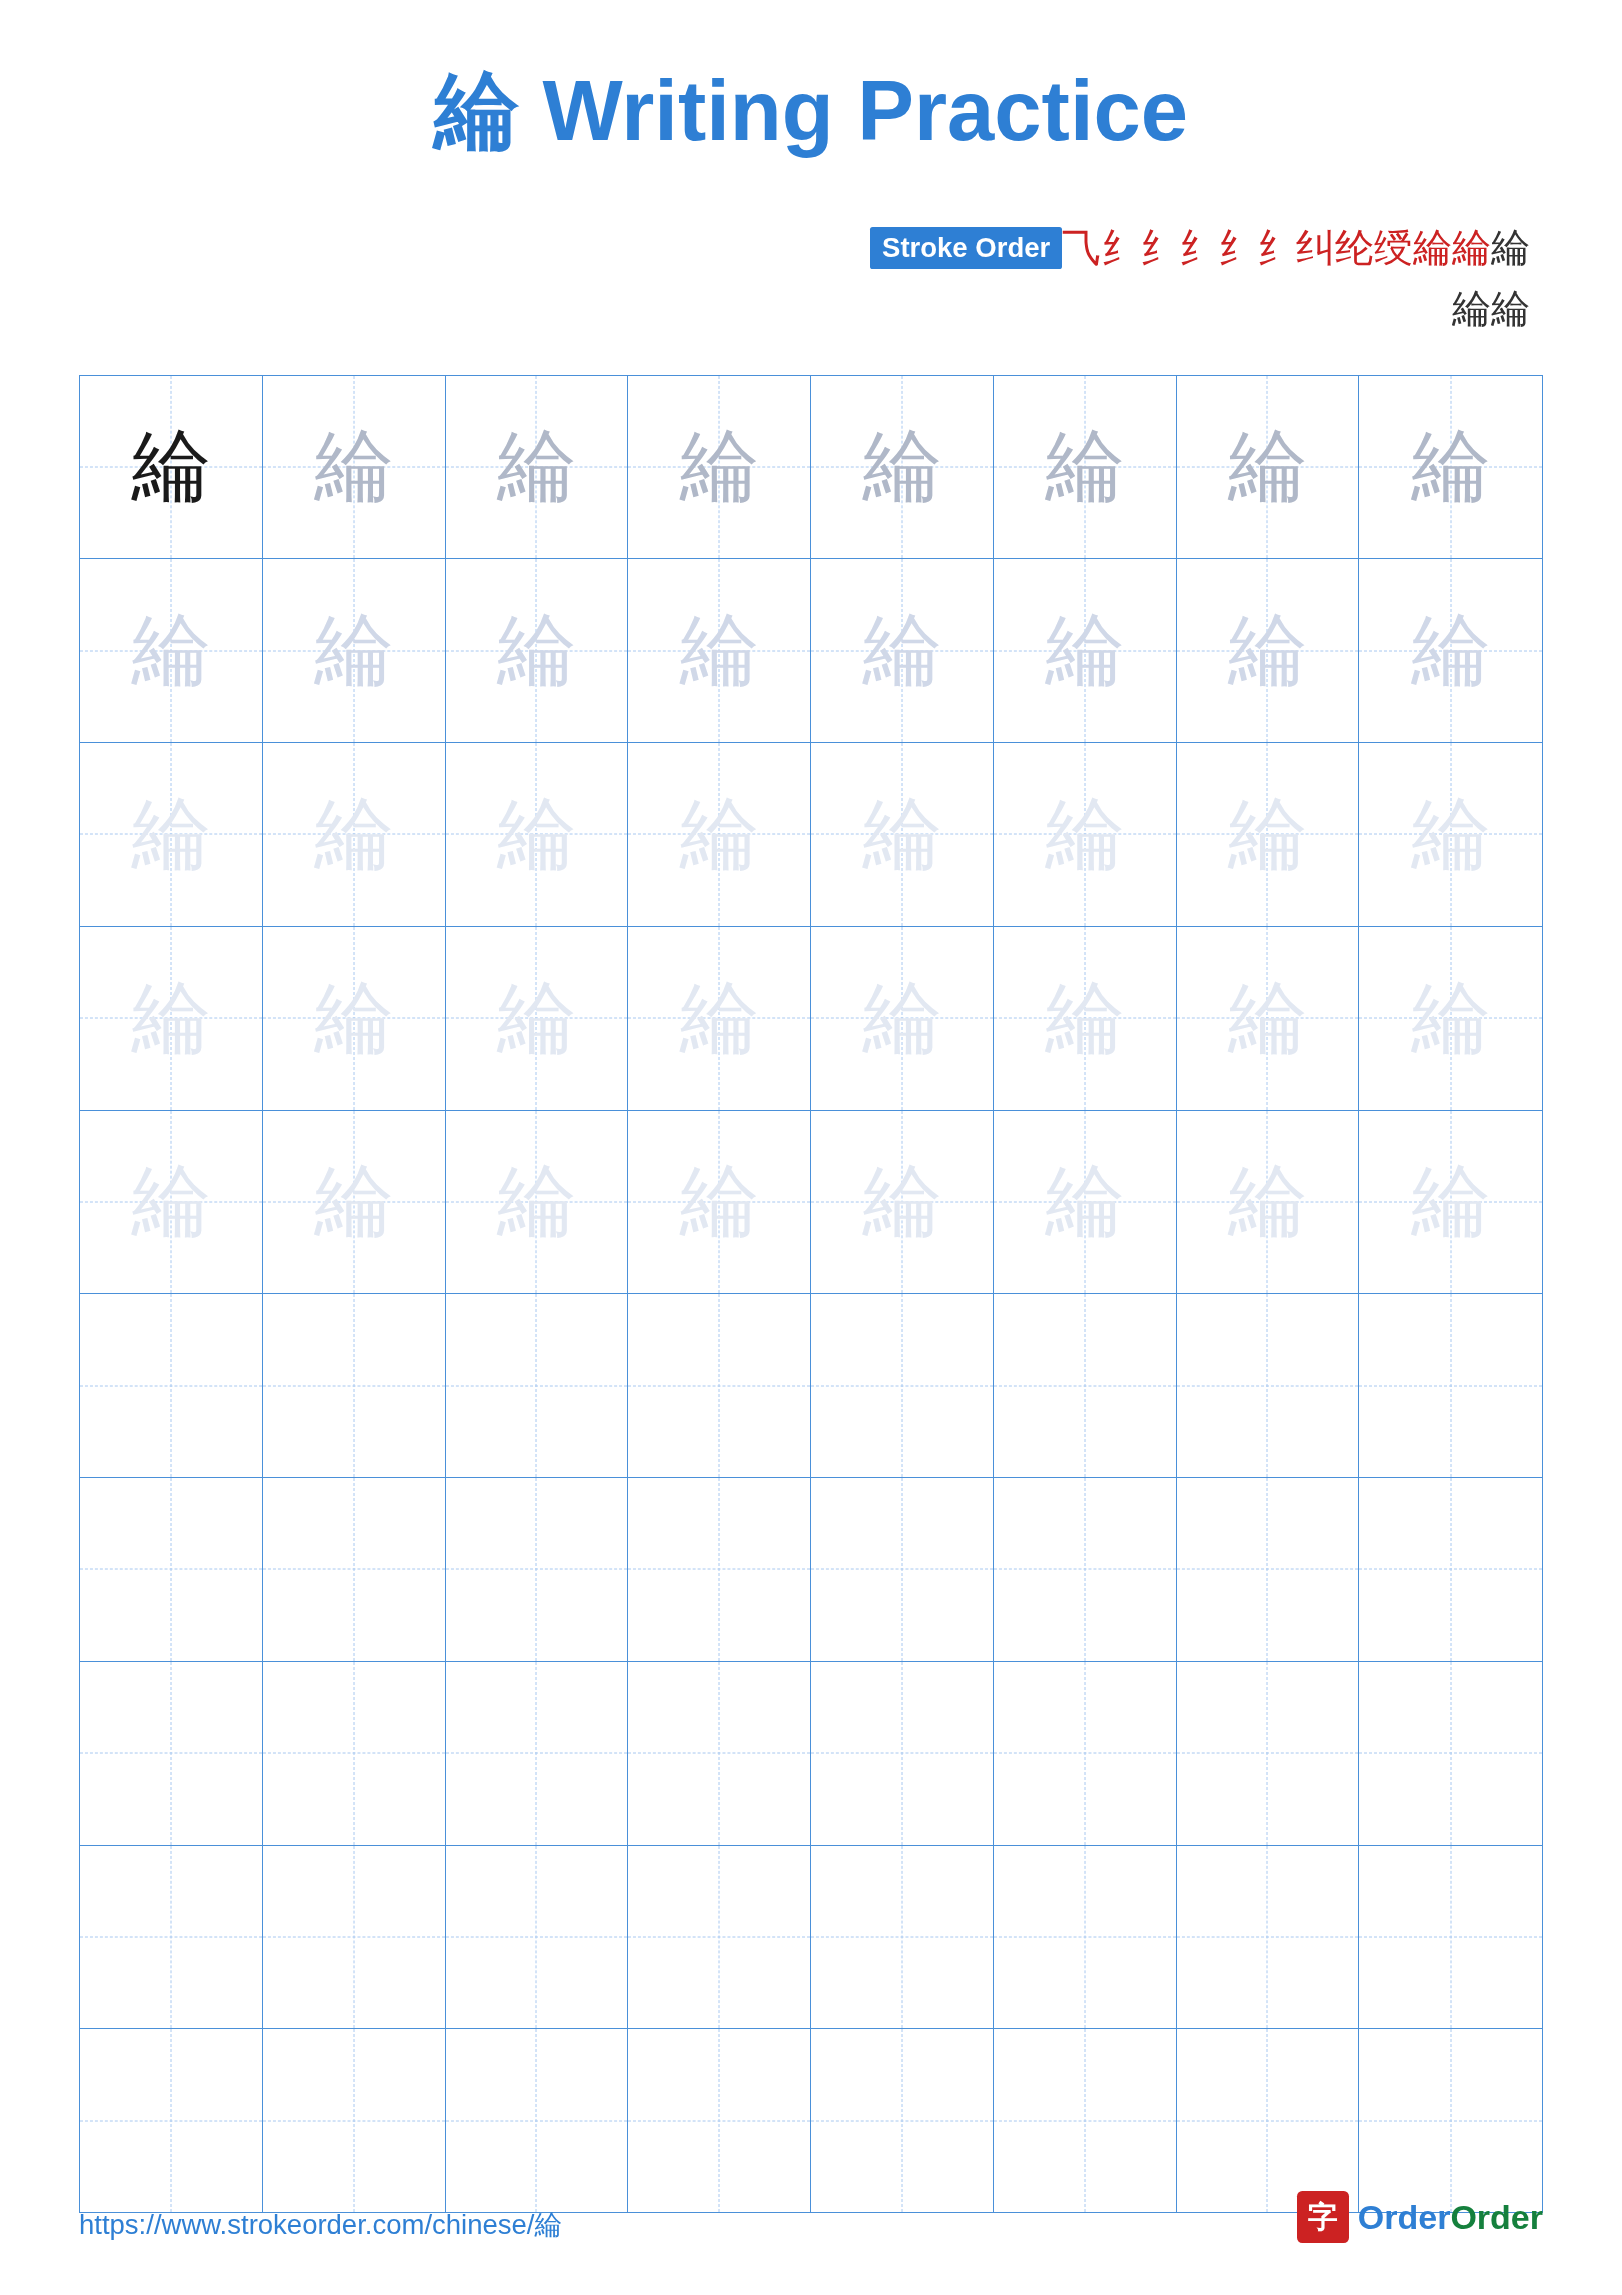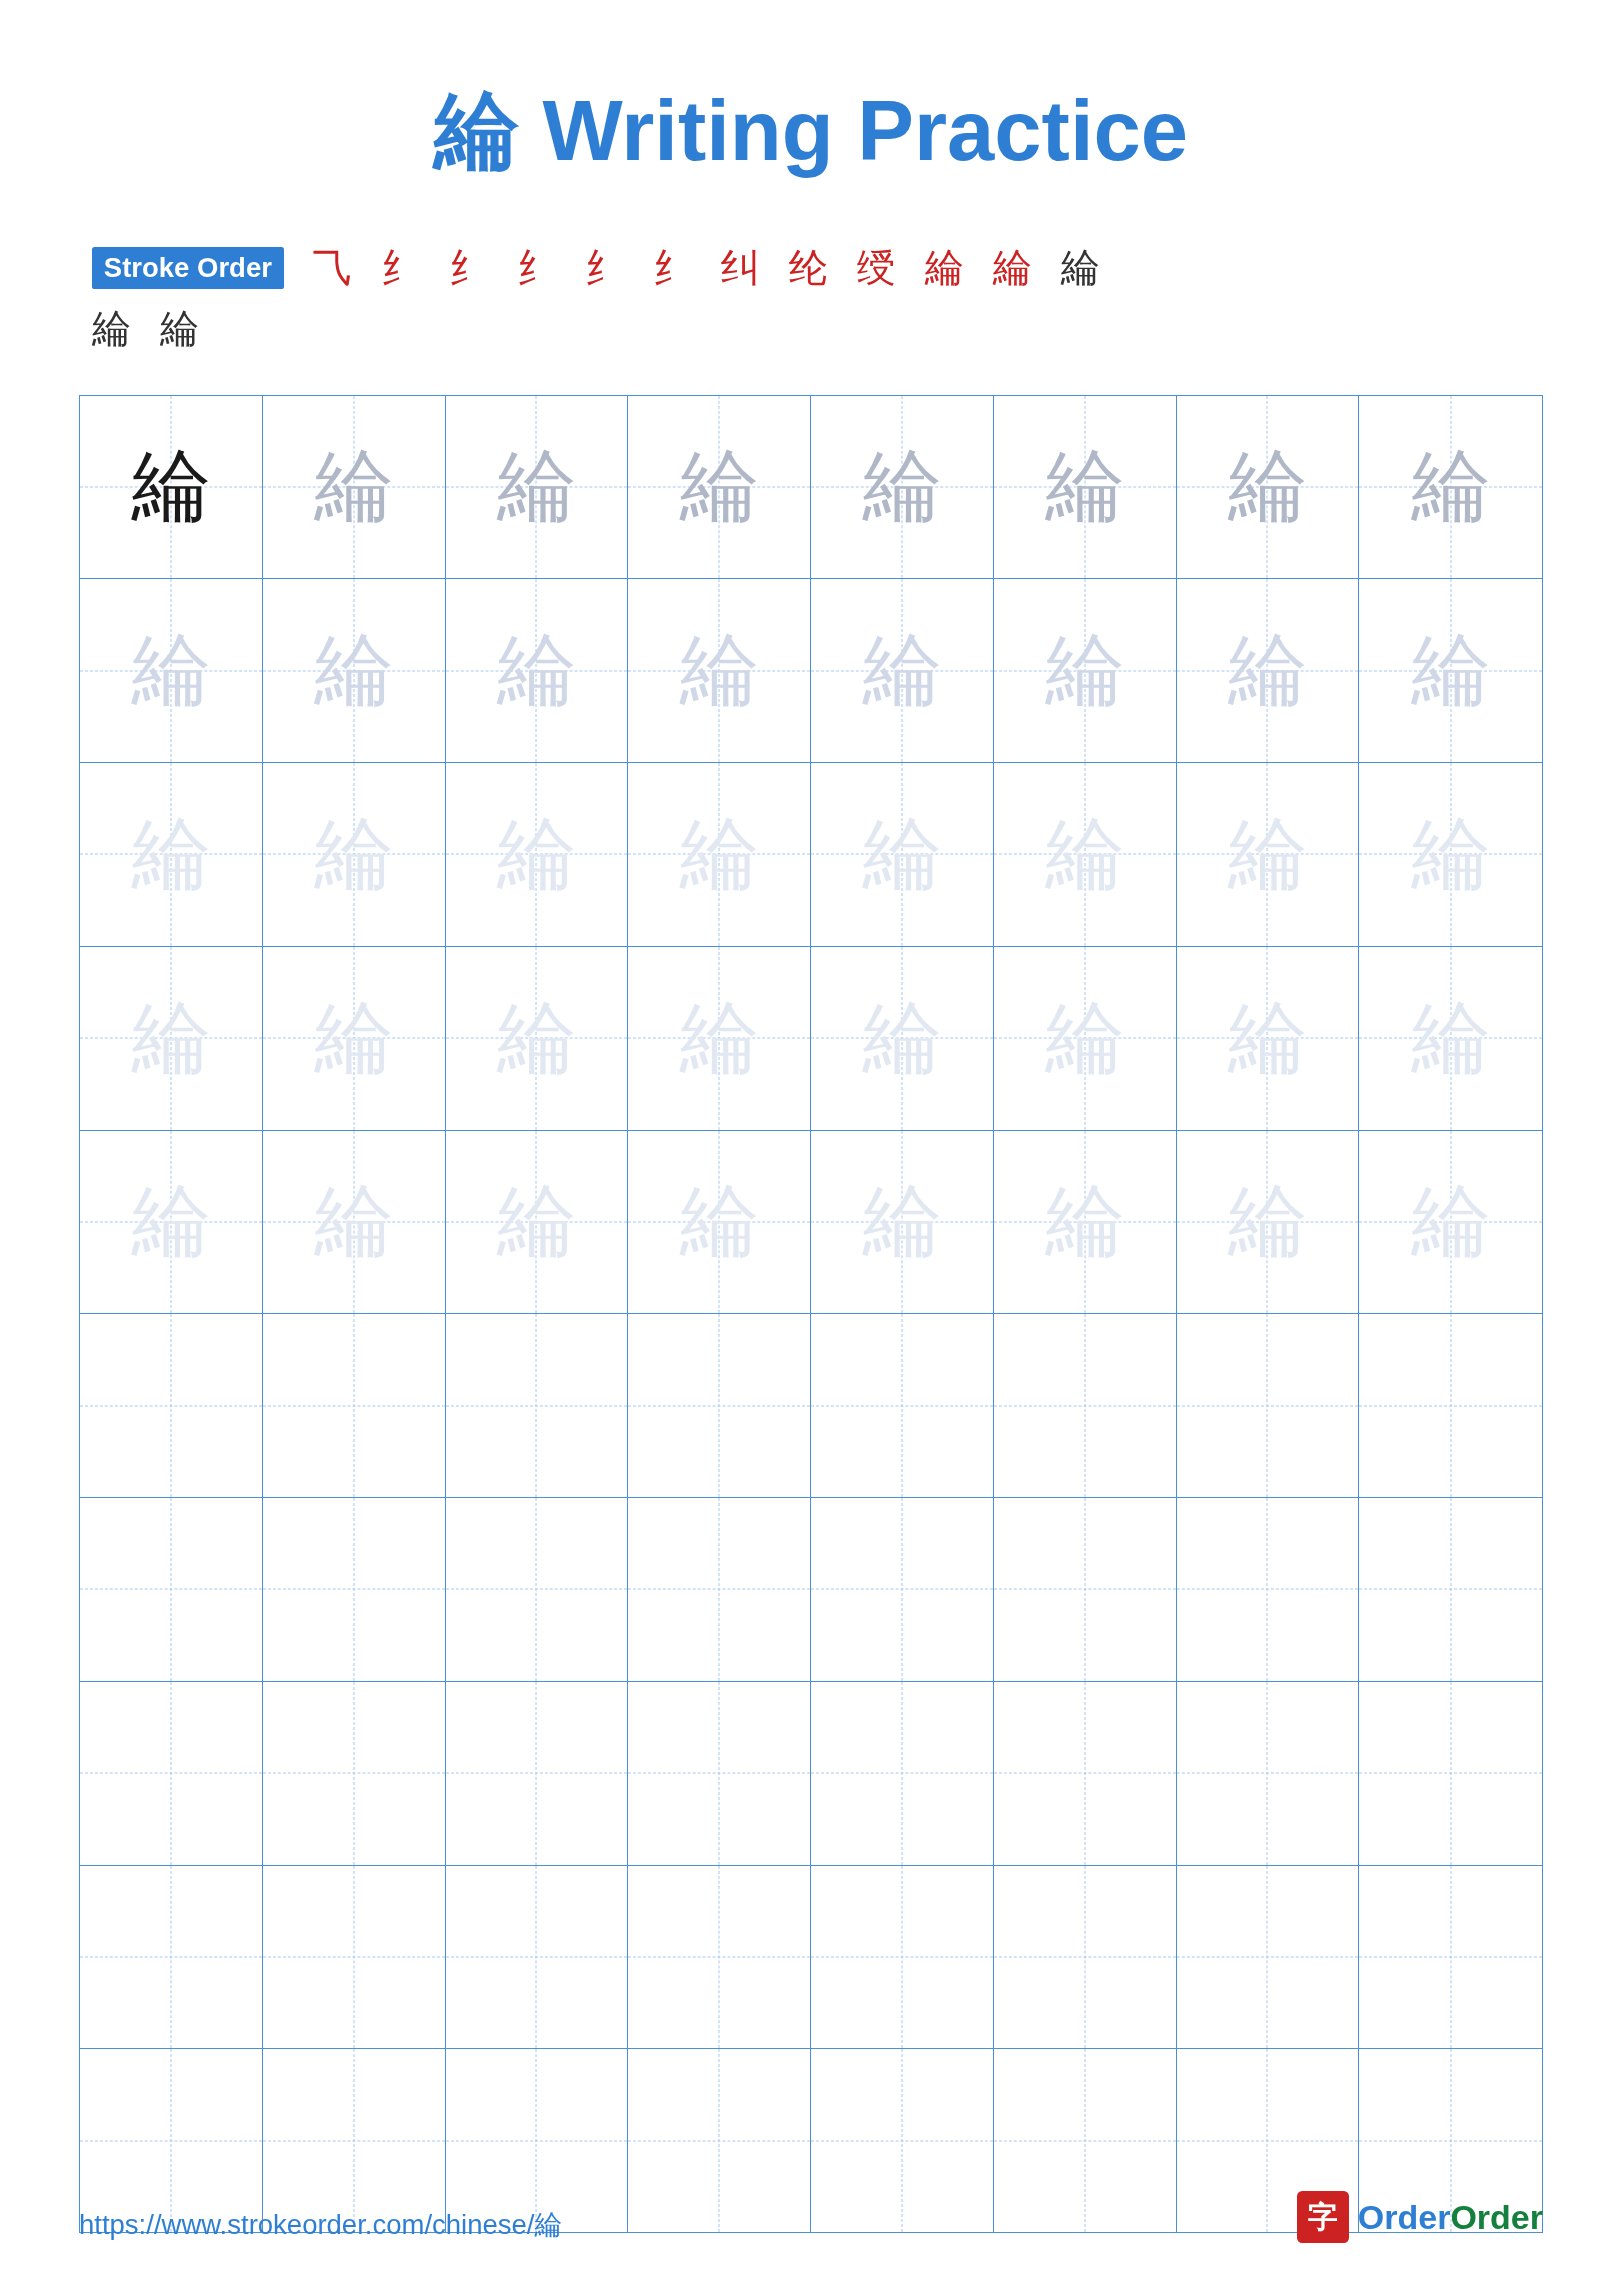--- a/index.html
+++ b/index.html
@@ -9,21 +9,21 @@
       height: 2295px;
       background: #ffffff;
       font-family: serif;
       position: relative;
       overflow: hidden;
     }
 
     .page {
       width: 1622px;
       height: 2295px;
-      padding: 48px 79px;
+      padding: 28px 79px;
       position: relative;
     }
 
     
     .title {
       text-align: center;
       margin-bottom: 52px;
       margin-top: 26px;
     }
     .title-char {
@@ -39,23 +39,24 @@
     }
 
     
     .stroke-order-section {
       margin-bottom: 39px;
       padding: 0 13px;
     }
     .stroke-order-row {
       display: flex;
       align-items: center;
-      gap: 29px;
+      gap: 0;
       flex-wrap: wrap;
       margin-bottom: 6.5px;
+      justify-content: flex-end;
     }
     .stroke-order-label {
       background: #2e7fd4;
       color: #ffffff;
       font-family: Arial, sans-serif;
       font-size: 27.5px;
       font-weight: bold;
       padding: 5.2px 11.8px;
       border-radius: 2.6px;
     }

